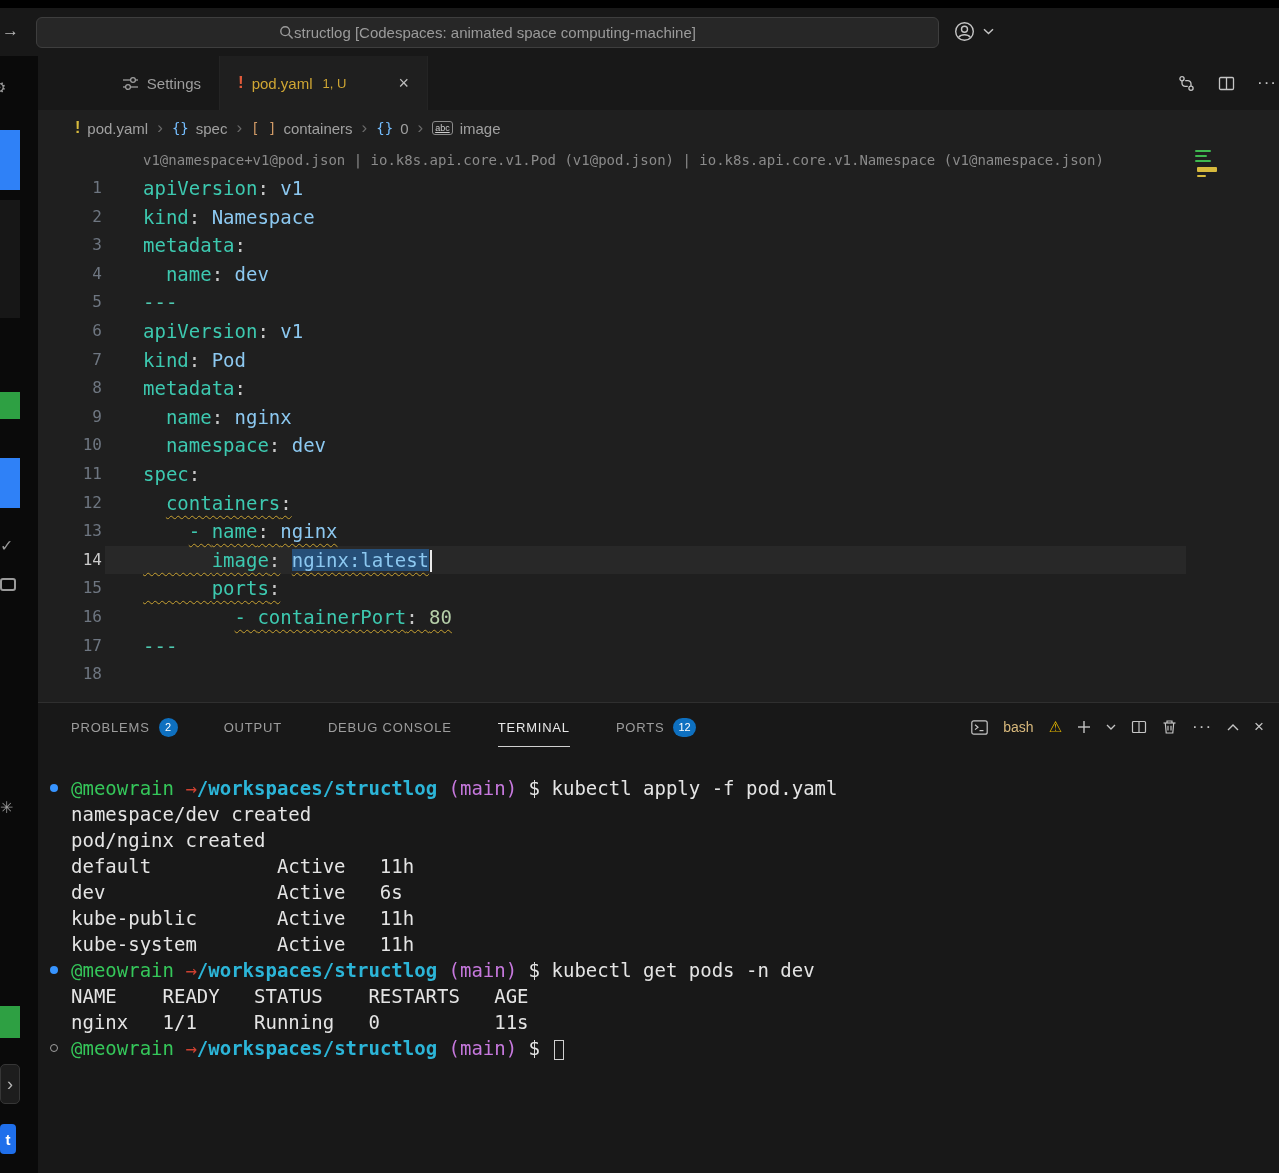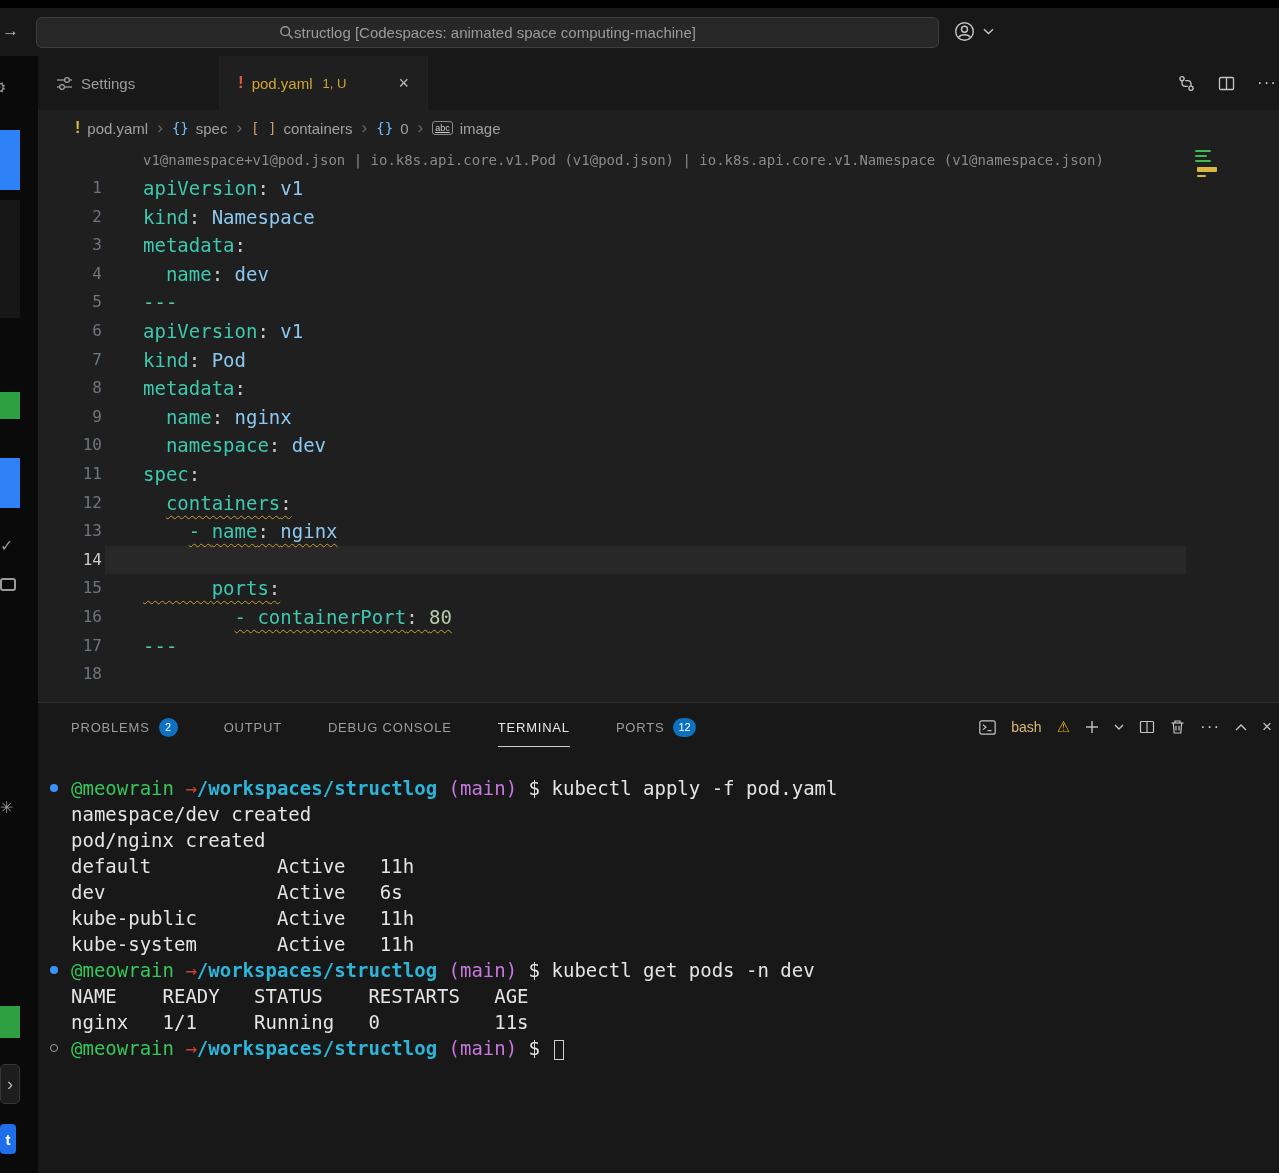--- a/index.html
+++ b/index.html
@@ -25,21 +25,21 @@
               border-radius:5px; color:#b5b5b5; font-size:18px; display:flex; align-items:center; justify-content:center; }
   .ls-badge { position:absolute; left:0; width:16px; height:30px; border-radius:4px; color:#fff; font-size:15px;
               font-weight:bold; display:flex; align-items:center; justify-content:center; }
 
   
   .main { position:absolute; top:56px; left:38px; right:0; bottom:0; background:#1f1f1f; }
 
   .tabbar { height:54px; background:#181818; display:flex; position:relative; }
   .tab { display:flex; align-items:center; gap:8px; padding:0 18px; height:54px; font-size:15px;
          color:#9d9d9d; border-right:1px solid #242424; }
-  .tab.settings { width:182px; }
+  .tab.settings { width:182px;justify-content:flex-end; }
   .tab.active { width:208px; background:#1f1f1f; color:#cfa633; }
   .file-warn { color:#e05a3a; font-weight:bold; font-size:17px; }
   .tab-badge { font-size:13px; margin-left:2px; }
   .tab-close { font-size:18px; color:#bdbdbd; margin-left:auto; }
   .editor-actions { position:absolute; right:2px; top:0; height:54px; display:flex; align-items:center; gap:22px; }
 
   .breadcrumbs { height:36px; background:#1f1f1f; display:flex; align-items:center; padding-left:37px; gap:7px;
                  font-size:15px; color:#a0a0a0; white-space:nowrap; }
   .bc-warn { color:#d7ba3d; font-weight:bold; font-size:16px; }
   .bc-sep { color:#6a6a6a; font-size:17px; margin:0 2px; }
@@ -67,21 +67,21 @@
   .minimap div { position:absolute; border-radius:1px; }
 
   
   .panel { position:absolute; left:0; right:0; top:646px; bottom:0; background:#181818; border-top:1px solid #2f2f2f; }
   .panel-tabs { height:48px; display:flex; align-items:center; padding-left:33px; gap:46px; position:relative; }
   .ptab { font-size:13px; letter-spacing:0.8px; color:#9d9d9d; height:48px; display:flex; align-items:center; gap:9px; position:relative; }
   .ptab.active { color:#e8e8e8; }
   .ptab.active::after { content:""; position:absolute; left:0; right:0; bottom:4px; height:1px; background:#d0d0d0; }
   .badge { background:#0e70c0; color:#fff; border-radius:10px; font-size:11px; min-width:19px; height:19px;
            line-height:19px; text-align:center; padding:0 5px; letter-spacing:0; }
-  .panel-actions { position:absolute; right:4px; top:0; height:48px; display:flex; align-items:center; gap:15px; padding-right:2px; }
+  .panel-actions { position:absolute; right:12px; top:0; height:48px; display:flex; align-items:center; gap:15px; padding-right:2px; }
   .shell-label { color:#d8b97c; font-size:14px; }
   .warn-glyph { color:#ddb100; font-size:15px; }
   .icon-text { color:#c5c5c5; font-size:17px; letter-spacing:1px; }
 
   .terminal { padding:24px 0 0 33px; font-family:"DejaVu Sans Mono",monospace; font-size:19px; }
   .t-line { height:26px; line-height:26px; white-space:pre; position:relative; }
   .deco { position:absolute; left:-21px; top:9px; width:8px; height:8px; border-radius:50%; }
   .deco.filled { background:#3794ff; }
   .deco.hollow { border:1px solid #a0a0a0; }
   .t-green { color:#35c75a; } .t-red { color:#cd4131; }
@@ -203,21 +203,21 @@
           <div class="line"><div class="gutter">4</div><div class="code"><span>  </span><span class="c-k">name</span><span class="c-p">: </span><span class="c-v">dev</span></div></div>
           <div class="line"><div class="gutter">5</div><div class="code"><span class="c-sep">---</span></div></div>
           <div class="line"><div class="gutter">6</div><div class="code"><span class="c-k">apiVersion</span><span class="c-p">: </span><span class="c-v">v1</span></div></div>
           <div class="line"><div class="gutter">7</div><div class="code"><span class="c-k">kind</span><span class="c-p">: </span><span class="c-v">Pod</span></div></div>
           <div class="line"><div class="gutter">8</div><div class="code"><span class="c-k">metadata</span><span class="c-p">:</span></div></div>
           <div class="line"><div class="gutter">9</div><div class="code"><span>  </span><span class="c-k">name</span><span class="c-p">: </span><span class="c-v">nginx</span></div></div>
           <div class="line"><div class="gutter">10</div><div class="code"><span>  </span><span class="c-k">namespace</span><span class="c-p">: </span><span class="c-v">dev</span></div></div>
           <div class="line"><div class="gutter">11</div><div class="code"><span class="c-k">spec</span><span class="c-p">:</span></div></div>
           <div class="line"><div class="gutter">12</div><div class="code"><span>  </span><span class="c-k sq">containers</span><span class="c-p sq">:</span></div></div>
           <div class="line"><div class="gutter">13</div><div class="code"><span>    </span><span class="c-k sq">- </span><span class="c-k sq">name</span><span class="c-p sq">: </span><span class="c-v sq">nginx</span></div></div>
-          <div class="line current"><div class="gutter">14</div></div>
+          <div class="line current"><div class="gutter">14</div><div class="code"><span class="sq">      </span><span class="c-k sq">image</span><span class="c-p sq">:</span><span> </span><span class="c-v sq sel">nginx:latest</span><span class="caret"></span></div></div>
           <div class="line"><div class="gutter">15</div><div class="code"><span class="sq">      </span><span class="c-k sq">ports</span><span class="c-p sq">:</span></div></div>
           <div class="line"><div class="gutter">16</div><div class="code"><span>        </span><span class="c-k sq">- </span><span class="c-k sq">containerPort</span><span class="c-p sq">: </span><span class="c-n sq">80</span></div></div>
           <div class="line"><div class="gutter">17</div><div class="code"><span class="c-sep">---</span></div></div>
           <div class="line"><div class="gutter">18</div><div class="code"></div></div>
         </div>
       <div class="minimap">
           <div style="top: 2px; left: 2px; width: 16px; height: 2px; background: rgb(63, 185, 80);"></div>
           <div style="top: 7px; left: 2px; width: 12px; height: 2px; background: rgb(63, 185, 80);"></div>
           <div style="top: 12px; left: 2px; width: 16px; height: 2px; background: rgb(63, 185, 80);"></div>
           <div style="top: 19px; left: 4px; width: 20px; height: 5px; background: rgb(215, 186, 61);"></div>

